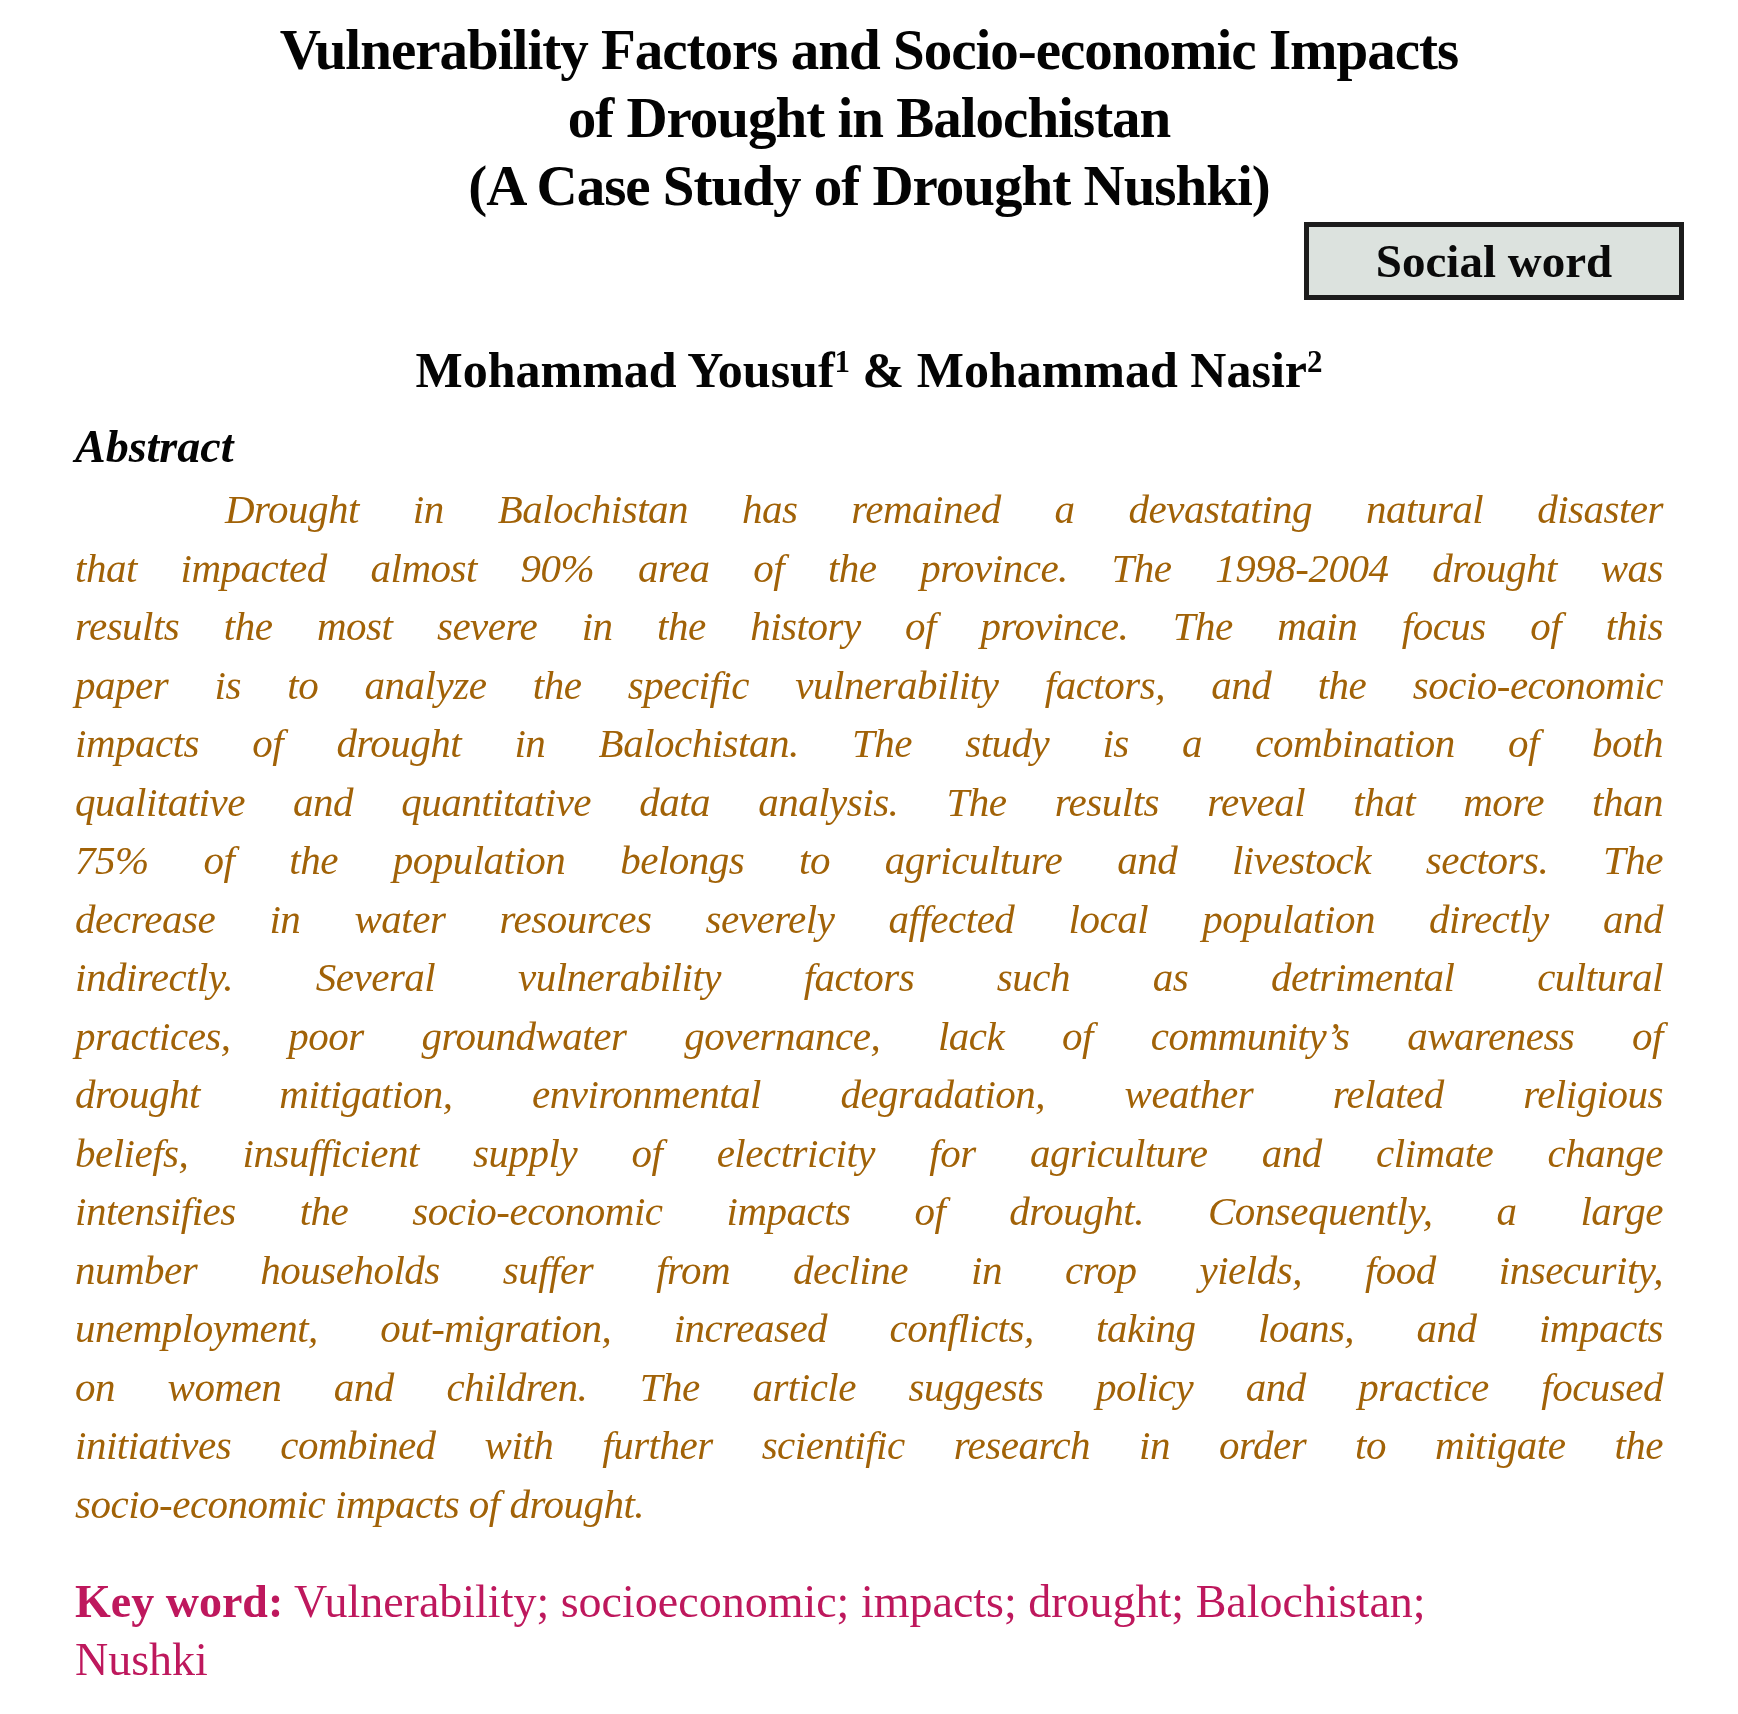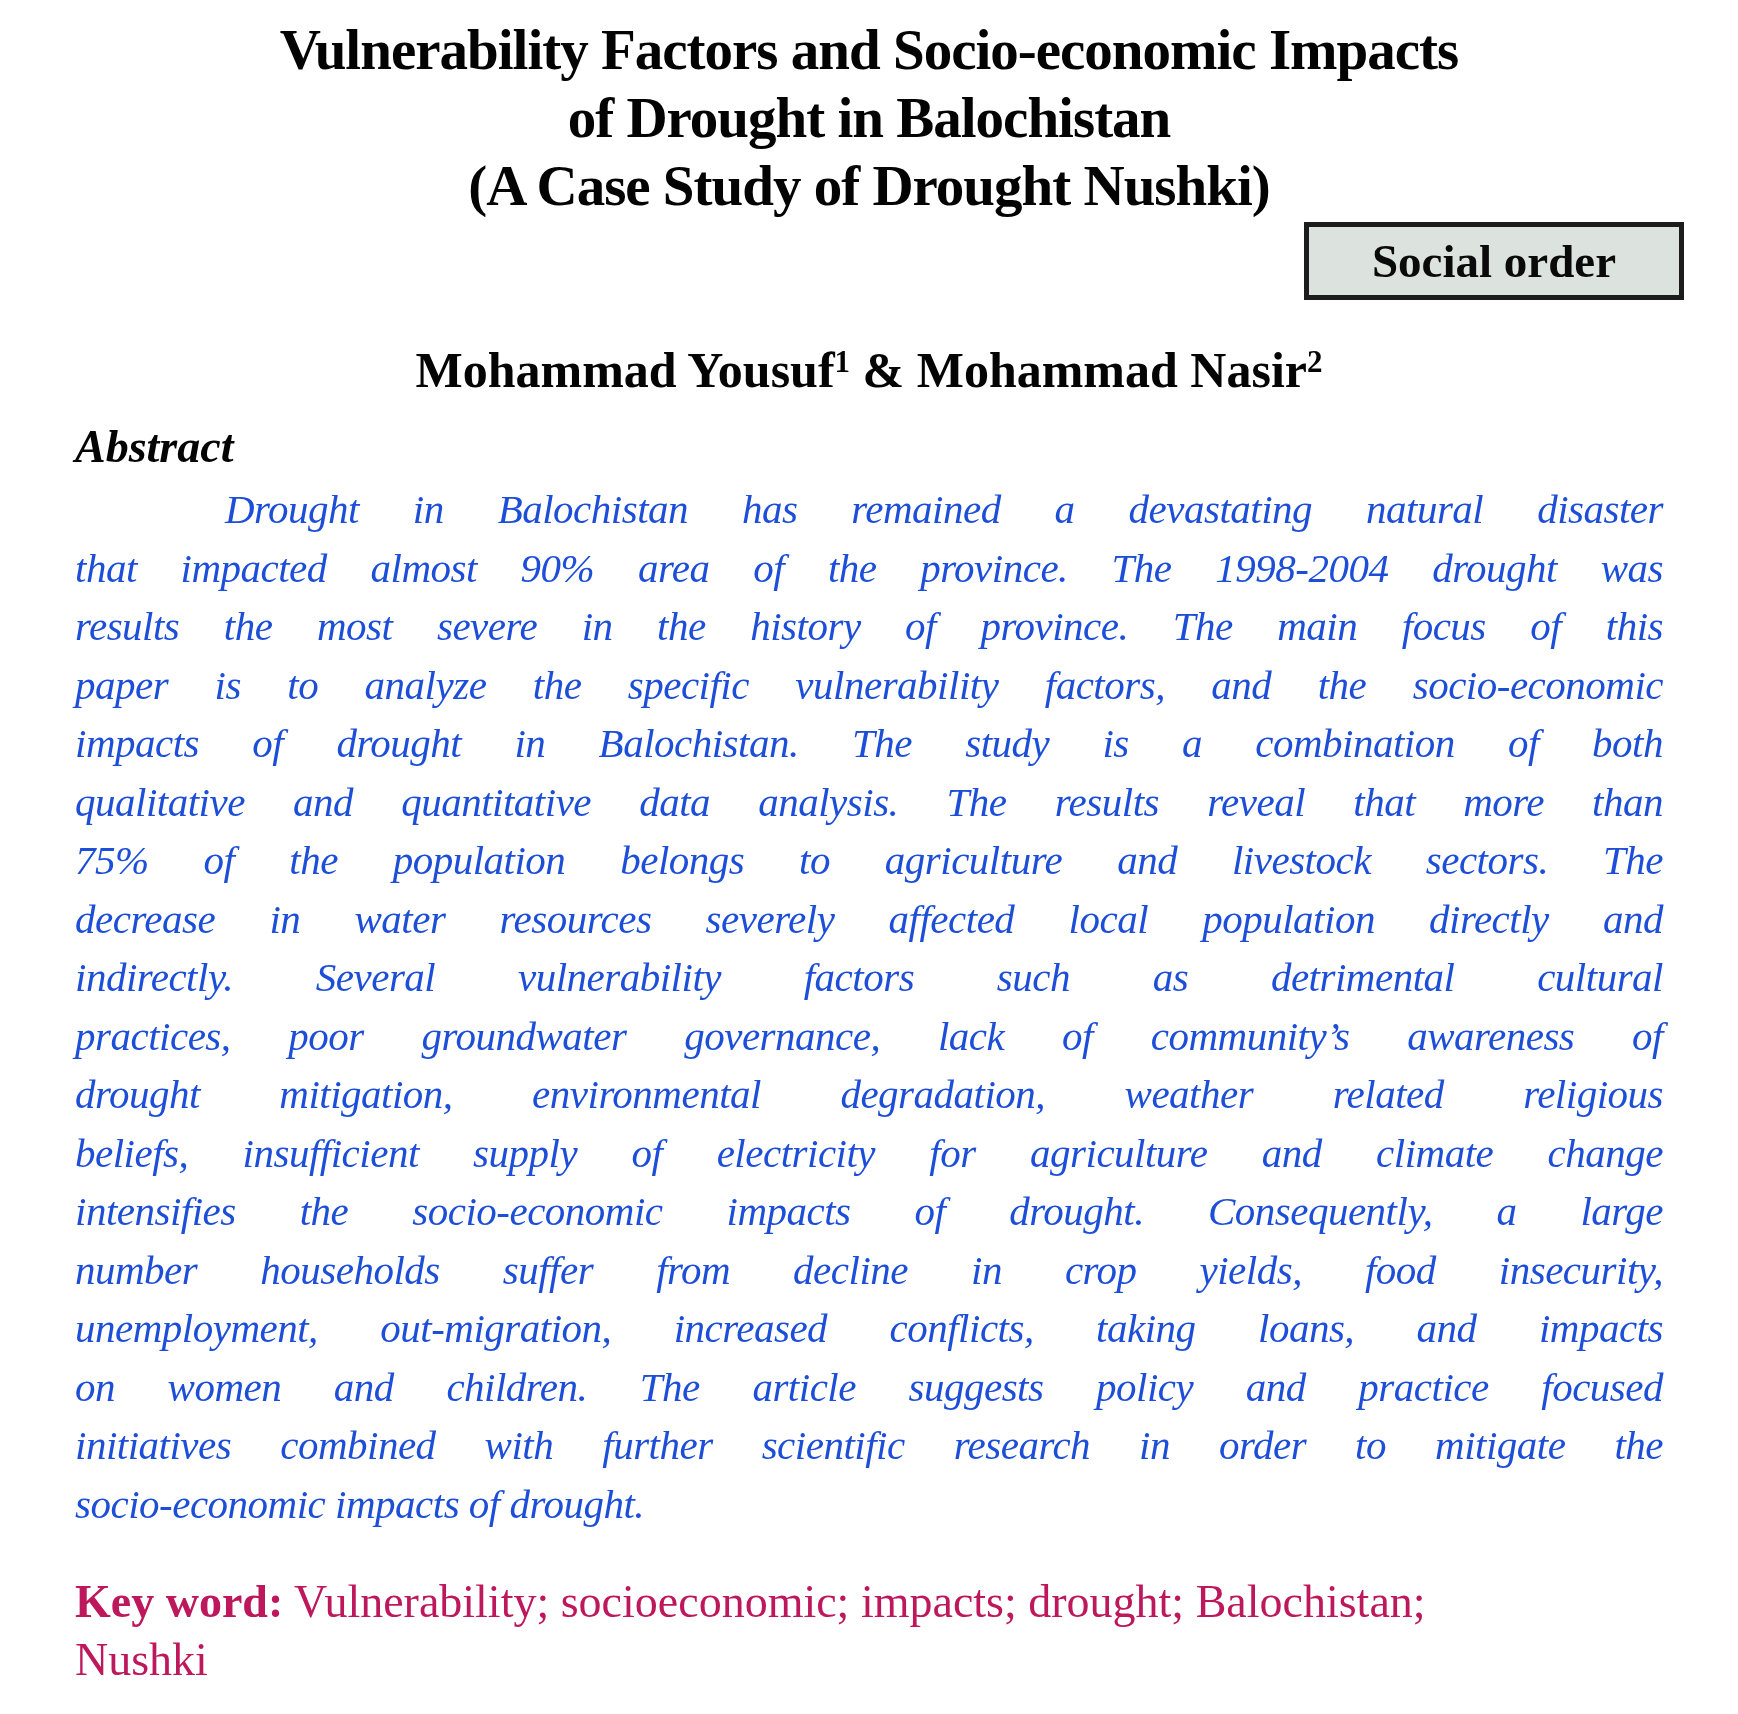--- a/index.html
+++ b/index.html
@@ -64,21 +64,21 @@
     color: #040404;
     font-style: italic;
   }
 
   .abstract {
     margin-top: 8px;
     font-style: italic;
     font-size: 41px;
     line-height: 58.5px;
     letter-spacing: -0.5px;
-    color: #1d4ed8;
+    color: #a16207;
   }
   .abs-line {
     text-align: justify;
     text-align-last: justify;
     white-space: normal;
   }
   .abs-line.first { text-indent: 150px; }
   .abs-line.last  { text-align-last: left; }
 
   .keywords {
@@ -89,21 +89,21 @@
   }
   .keywords .kw-line { display: block; }
   .keywords .kw-label { font-weight: bold; }
 </style>
 </head>
 <body>
 
 <div class="page">
 
   <div class="category-box">
-    <span>Social order</span>
+    <span>Social word</span>
   </div>
 
   <div class="content">
 
     <h1 class="title">
       <div>Vulnerability Factors and Socio-economic Impacts</div>
       <div>of Drought in Balochistan</div>
       <div>(A Case Study of Drought Nushki)</div>
     </h1>
 

